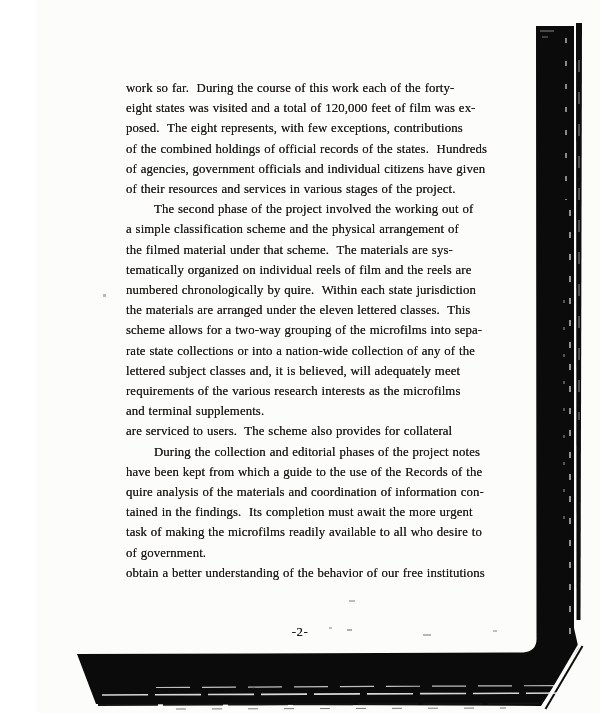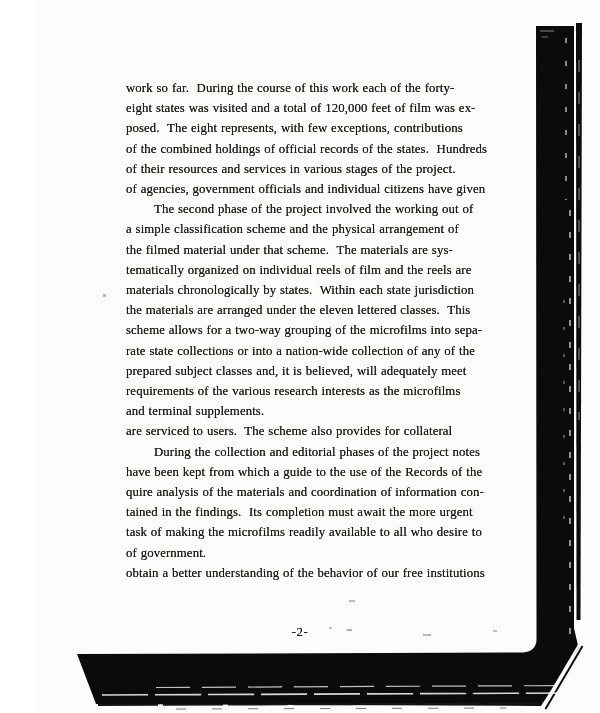--- a/index.html
+++ b/index.html
@@ -56,31 +56,31 @@
 </head>
 <body>
 
 <div class="page">
 
   <div class="text-block">
       <div class="line"><span>work so far.  During the course of this work each of the forty-</span></div>
       <div class="line"><span>eight states was visited and a total of 120,000 feet of film was ex-</span></div>
       <div class="line"><span>posed.  The eight represents, with few exceptions, contributions</span></div>
       <div class="line"><span>of the combined holdings of official records of the states.  Hundreds</span></div>
+      <div class="line"><span>of agencies, government officials and individual citizens have given</span></div>
       <div class="line"><span>of their resources and services in various stages of the project.</span></div>
-      <div class="line"><span>of agencies, government officials and individual citizens have given</span></div>
       <div class="line indent"><span>The second phase of the project involved the working out of</span></div>
       <div class="line"><span>a simple classification scheme and the physical arrangement of</span></div>
       <div class="line"><span>the filmed material under that scheme.  The materials are sys-</span></div>
       <div class="line"><span>tematically organized on individual reels of film and the reels are</span></div>
-      <div class="line"><span>materials chronologically by states.  Within each state jurisdiction</span></div>
+      <div class="line"><span>numbered chronologically by quire.  Within each state jurisdiction</span></div>
       <div class="line"><span>the materials are arranged under the eleven lettered classes.  This</span></div>
       <div class="line"><span>scheme allows for a two-way grouping of the microfilms into sepa-</span></div>
       <div class="line"><span>rate state collections or into a nation-wide collection of any of the</span></div>
-      <div class="line"><span>prepared subject classes and, it is believed, will adequately meet</span></div>
+      <div class="line"><span>lettered subject classes and, it is believed, will adequately meet</span></div>
       <div class="line"><span>requirements of the various research interests as the microfilms</span></div>
       <div class="line"><span>and terminal supplements.</span></div>
       <div class="line"><span>are serviced to users.  The scheme also provides for collateral</span></div>
       <div class="line indent"><span>During the collection and editorial phases of the project notes</span></div>
       <div class="line"><span>have been kept from which a guide to the use of the </span><span class="u">Records</span><span> </span><span class="u">of</span><span> </span><span class="u">the</span></div>
       <div class="line"><span>quire analysis of the materials and coordination of information con-</span></div>
       <div class="line"><span>tained in the findings.  Its completion must await the more urgent</span></div>
       <div class="line"><span>task of making the microfilms readily available to all who desire to</span></div>
       <div class="line"><span>of government.</span></div>
       <div class="line"><span>obtain a better understanding of the behavior of our free institutions</span></div>

